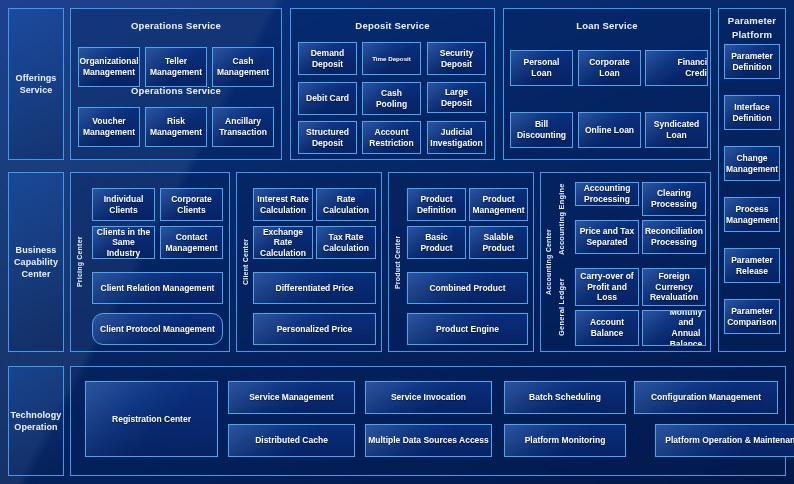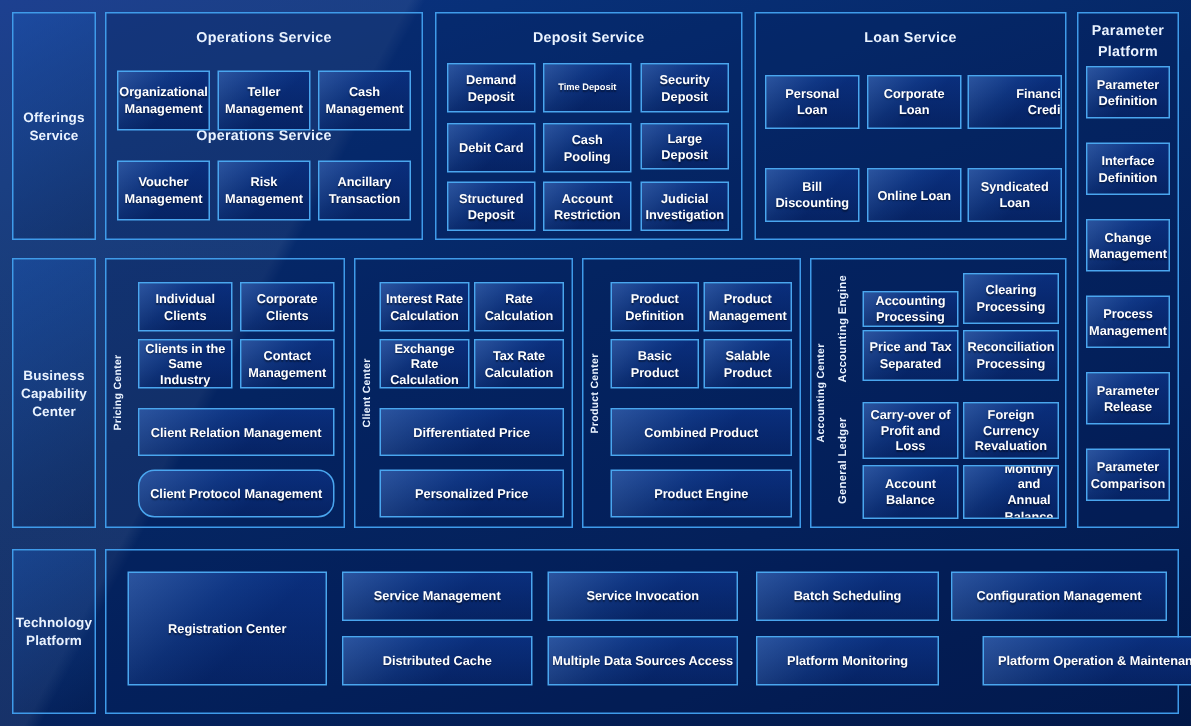--- a/index.html
+++ b/index.html
@@ -162,31 +162,31 @@
   <div class="box" style="left:407px;top:226px;width:59px;height:33px;">Basic Product</div>
   <div class="box" style="left:469px;top:226px;width:59px;height:33px;">Salable Product</div>
   <div class="box" style="left:407px;top:272px;width:121px;height:32px;">Combined Product</div>
   <div class="box" style="left:407px;top:313px;width:121px;height:32px;">Product Engine</div>
 
   <div class="panel" style="left:540px;top:172px;width:171px;height:180px;"></div>
   <div class="vlabel" style="left:542px;top:172px;width:12px;height:180px;">Accounting Center</div>
   <div class="vlabel" style="left:556px;top:176px;width:12px;height:86px;font-size:7.5px;">Accounting Engine</div>
   <div class="vlabel" style="left:556px;top:264px;width:12px;height:86px;font-size:7.5px;">General Ledger</div>
 
-  <div class="box" style="left:575px;top:194px;width:64px;height:24px;">Accounting Processing</div>
+  <div class="box" style="left:575px;top:182px;width:64px;height:24px;">Accounting Processing</div>
   <div class="box" style="left:642px;top:182px;width:64px;height:34px;">Clearing Processing</div>
   <div class="box" style="left:575px;top:220px;width:64px;height:34px;">Price and Tax Separated</div>
   <div class="box" style="left:642px;top:220px;width:64px;height:34px;">Reconciliation Processing</div>
   <div class="box" style="left:575px;top:268px;width:64px;height:38px;">Carry-over of Profit and Loss</div>
   <div class="box" style="left:642px;top:268px;width:64px;height:38px;">Foreign Currency Revaluation</div>
   <div class="box" style="left:575px;top:310px;width:64px;height:36px;">Account Balance</div>
   <div class="box" style="left:642px;top:310px;width:64px;height:36px;padding-left:26px;">Monthly and Annual Balance</div>
 
   <div class="sidelabel" style="left:8px;top:366px;width:56px;height:110px;">
-    <span>Technology Platform</span>
+    <span>Technology Operation</span>
   </div>
 
   <div class="panel" style="left:70px;top:366px;width:716px;height:110px;"></div>
 
   <div class="box" style="left:85px;top:381px;width:133px;height:76px;">Registration Center</div>
 
   <div class="box" style="left:228px;top:381px;width:127px;height:33px;">Service Management</div>
   <div class="box" style="left:228px;top:424px;width:127px;height:33px;">Distributed Cache</div>
 
   <div class="box" style="left:365px;top:381px;width:127px;height:33px;">Service Invocation</div>

